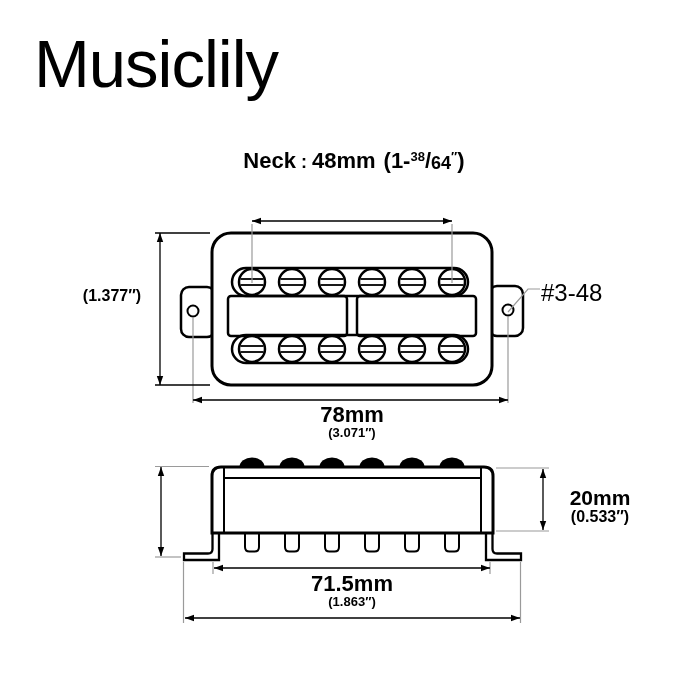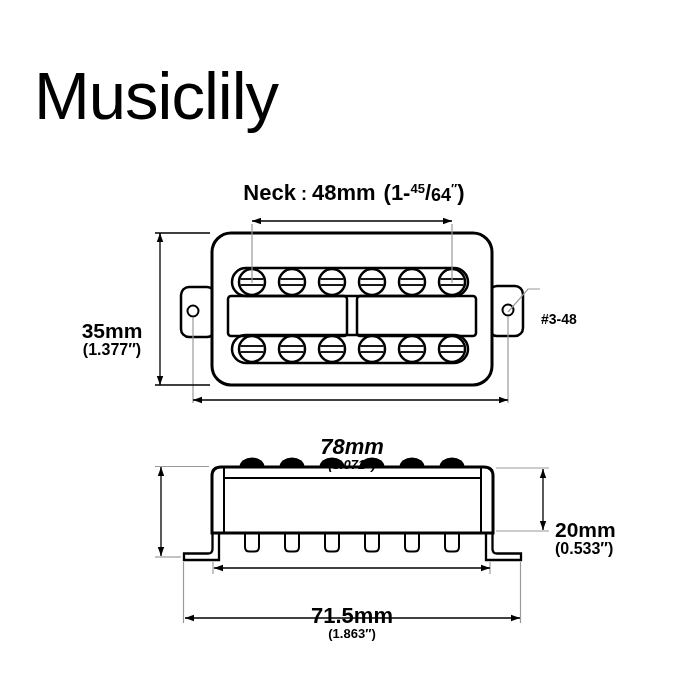--- a/index.html
+++ b/index.html
@@ -1,39 +1,39 @@
 <!DOCTYPE html>
 <html><head>
 <meta charset="utf-8">
 <style>
   html,body{margin:0;padding:0;background:#fff;}
   #canvas{
     position:relative;width:700px;height:700px;background:#fff;overflow:hidden;
     font-family:"Liberation Sans","DejaVu Sans",sans-serif;color:#000;
   }
-  .abs{position:absolute;margin-top:32px;}
+  .abs{position:absolute;}
   #brand{
     left:34px;top:30px;font-size:67px;font-weight:400;letter-spacing:-1px;line-height:1;
   }
   .spec-line{
     white-space:nowrap;font-weight:700;font-size:22px;line-height:1;
     transform:translateX(-50%);
   }
   .spec-line .sep{padding:0 5px;font-size:18px;}
   .spec-line .inch{margin-left:8px;}
   .fr-num{font-size:13px;vertical-align:7px;font-weight:700;}
   .fr-den{font-size:18px;vertical-align:-1px;font-weight:700;}
   .fr-prime{font-size:13px;vertical-align:7px;font-weight:700;}
   .dim-label{text-align:center;line-height:1.06;white-space:nowrap;}
   .dim-label .mm{font-weight:700;font-size:22px;display:block;}
   .dim-label .inch{font-weight:700;font-size:13px;display:block;}
   .dim-small .mm{font-size:21px;}
   .dim-small .inch{font-size:16px;}
   .centered{transform:translateX(-50%);}
-  #screw-size-label{font-weight:700;font-size:14px;white-space:nowrap;text-align:right;}
+  #screw-size-label{font-weight:400;font-size:24px;white-space:nowrap;text-align:right;}
   svg{position:absolute;left:0;top:0;}
 </style>
 </head>
 <body>
 
 <div id="canvas">
 
   <svg width="700" height="700" viewBox="0 0 700 700">
     <defs>
       <g id="screw-pole">
@@ -166,38 +166,37 @@
         <line x1="185" y1="618" x2="520" y2="618"></line>
       </g>
       <polygon points="185,618 194,614.8 194,621.2" fill="#000"></polygon>
       <polygon points="520,618 511,614.8 511,621.2" fill="#000"></polygon>
     </g>
   </svg>
 
   <div id="brand" class="abs">Musiclily</div>
 
   <div class="abs spec-line" style="left:354px;top:150px;">
-    <span>Neck</span><span class="sep">:</span><span>48mm</span><span class="inch"><span>(1-</span><span class="fr-num">45</span><span>/</span><span class="fr-den">64</span><span class="fr-prime">″</span><span>)</span></span>
+    <span>Neck</span><span class="sep">:</span><span>48mm</span><span class="inch"><span>(1-</span><span class="fr-num">38</span><span>/</span><span class="fr-den">64</span><span class="fr-prime">″</span><span>)</span></span>
   </div>
 
 
   <div class="abs dim-label dim-small" style="left:68px;top:288px;width:88px;">
-    <span class="mm">35mm</span>
     <span class="inch">(1.377″)</span>
   </div>
 
-  <div class="abs dim-label centered" style="left:352px;top:403px;font-style:italic;">
+  <div class="abs dim-label centered" style="left:352px;top:403px;">
     <span class="mm">78mm</span>
     <span class="inch">(3.071″)</span>
   </div>
 
   <div id="screw-size-label" class="abs" style="left:541px;top:279px;">#3-48</div>
 
 
-  <div class="abs dim-label dim-small" style="left:555px;top:487px;width:90px;text-align:left;">
+  <div class="abs dim-label dim-small" style="left:555px;top:487px;width:90px;text-align:center;">
     <span class="mm">20mm</span>
     <span class="inch">(0.533″)</span>
   </div>
 
   <div class="abs dim-label centered" style="left:352px;top:572px;">
     <span class="mm">71.5mm</span>
     <span class="inch">(1.863″)</span>
   </div>
 
 

